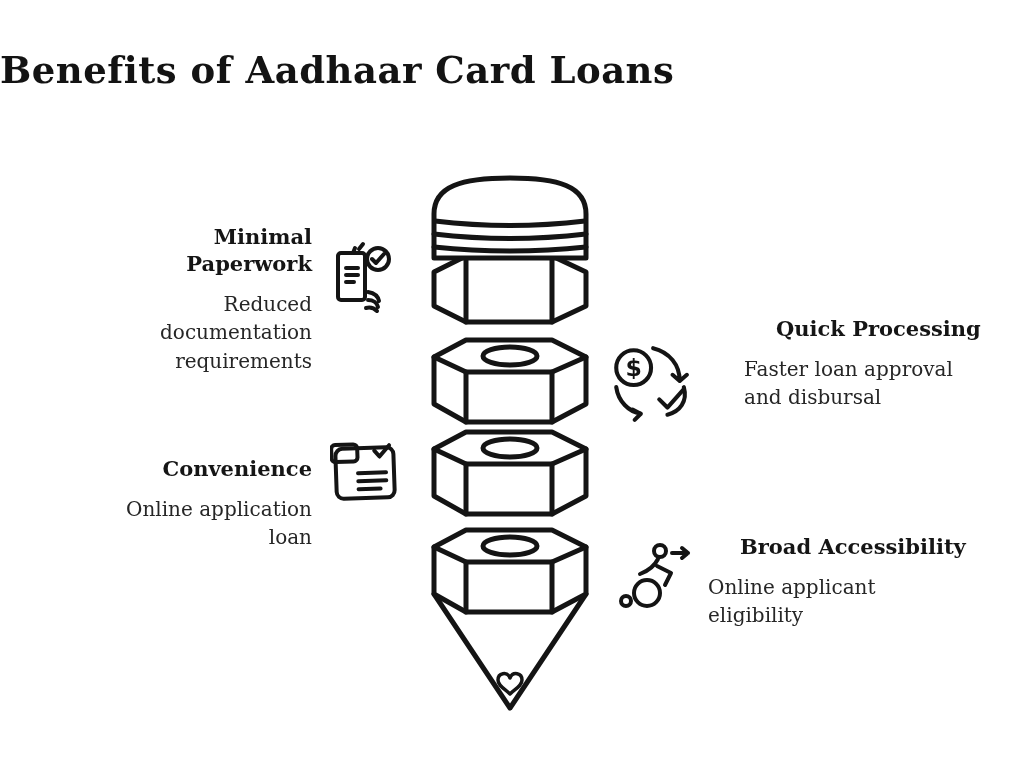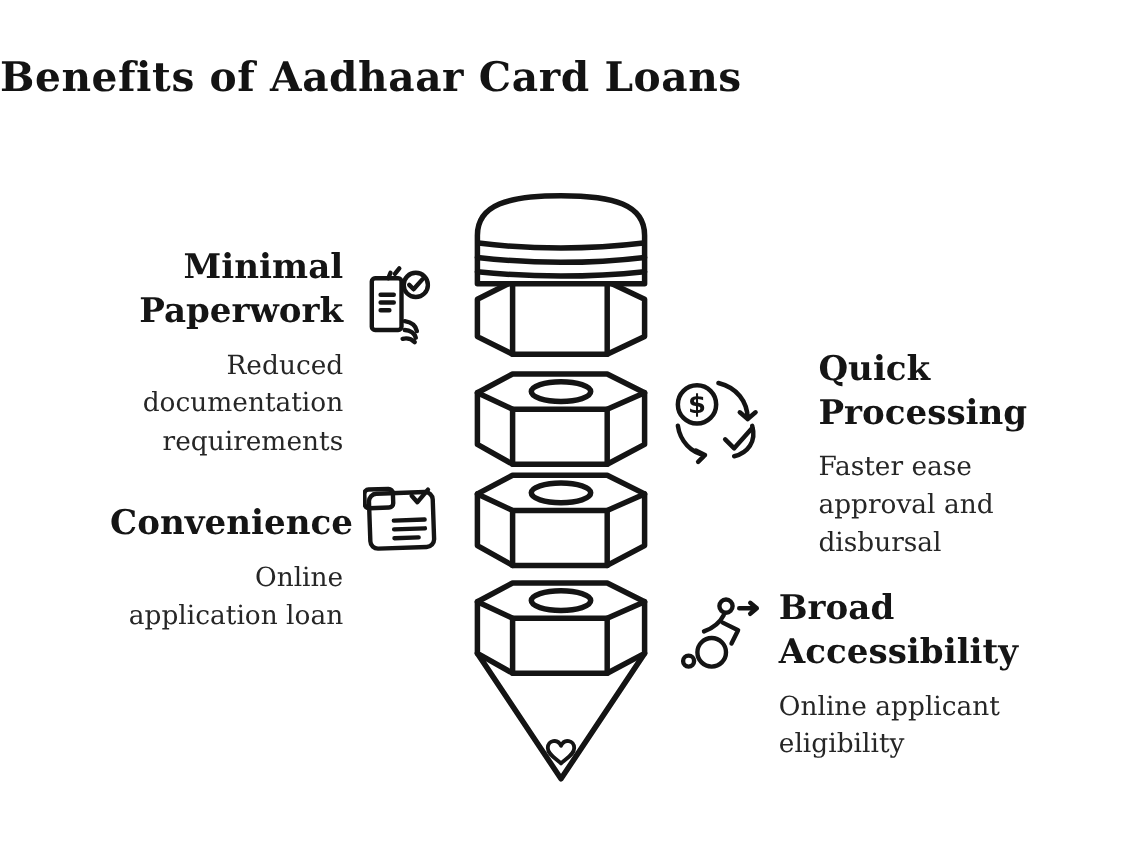--- a/index.html
+++ b/index.html
@@ -16,27 +16,28 @@
     top:48px;left:0;right:0;
     font-size:37px;
     font-weight:700;
     color:#131313;
     letter-spacing:0.5px;
     margin:0;
   }
   .benefit{position:absolute;}
   .benefit .heading{
     font-weight:700;
-    font-size:31px;
+    font-size:21px;
     line-height:1.28;
     color:#151515;
+    margin-left:32px;
   }
   .benefit .desc{
     margin-top:12px;
-    font-size:24px;
+    font-size:20px;
     line-height:1.42;
     color:#262626;
   }
   .benefit.left{text-align:right;}
   .benefit.right .heading{max-width:240px;}
   .benefit.right .desc{max-width:252px;}
   #benefit-1{left:100px;top:224px;width:212px;}
   #benefit-2{left:100px;top:456px;width:212px;}
   #benefit-3{left:744px;top:316px;width:260px;}
   #benefit-4{left:708px;top:534px;width:260px;}
@@ -82,21 +83,21 @@
         <rect x="6" y="9" width="58" height="50" rx="7"></rect>
         <rect x="2" y="5" width="26" height="17" rx="4"></rect>
         <path d="M45,12 l5,6 l10,-11"></path>
         <path d="M28,34 h28 M28,42 h28 M28,50 h22"></path>
       </g>
     </svg>
   </div>
 
   <div class="benefit right" id="benefit-3">
     <div class="heading">Quick Processing</div>
-    <div class="desc">Faster ease approval and disbursal</div>
+    <div class="desc">Faster loan approval and disbursal</div>
   </div>
   <div class="icon" id="icon-3">
     <svg viewBox="0 0 84 84">
       <g fill="none" stroke="#141414" stroke-width="4" stroke-linecap="round" stroke-linejoin="round">
         <circle cx="27" cy="27" r="17"></circle>
         <path d="M46,8 C62,12 72,24 72,40 M72,40 L65,34 M72,40 L79,34"></path>
         <path d="M10,46 C12,60 22,70 34,72 M34,72 L26,68 M34,72 L28,78"></path>
         <path d="M76,46 C80,60 72,70 60,73"></path>
         <path d="M52,58 l8,8 l16,-18"></path>
       </g>

